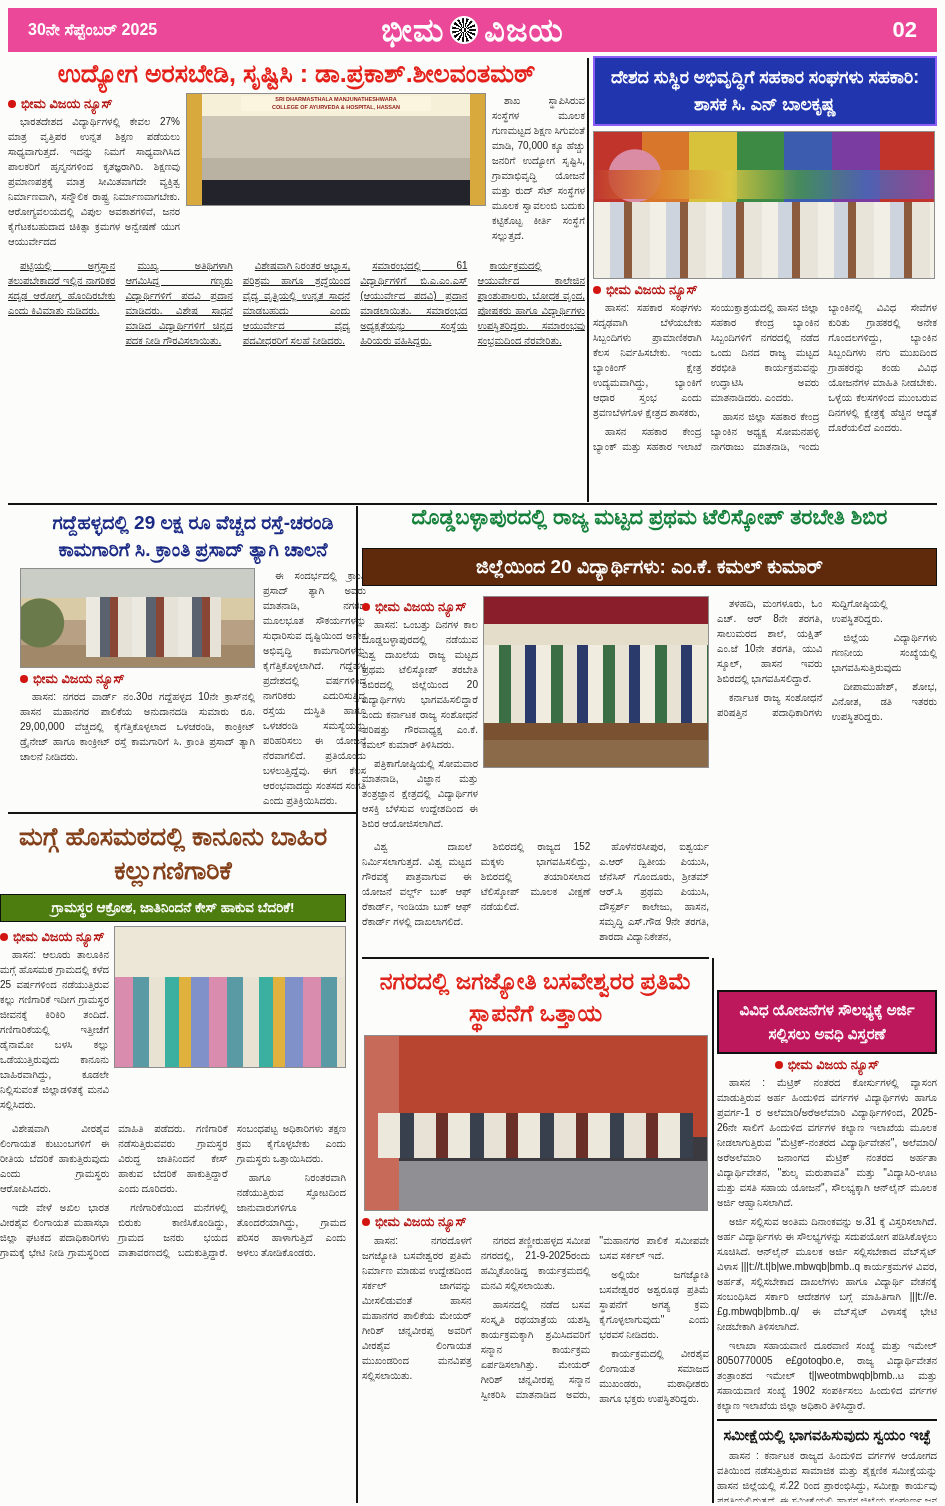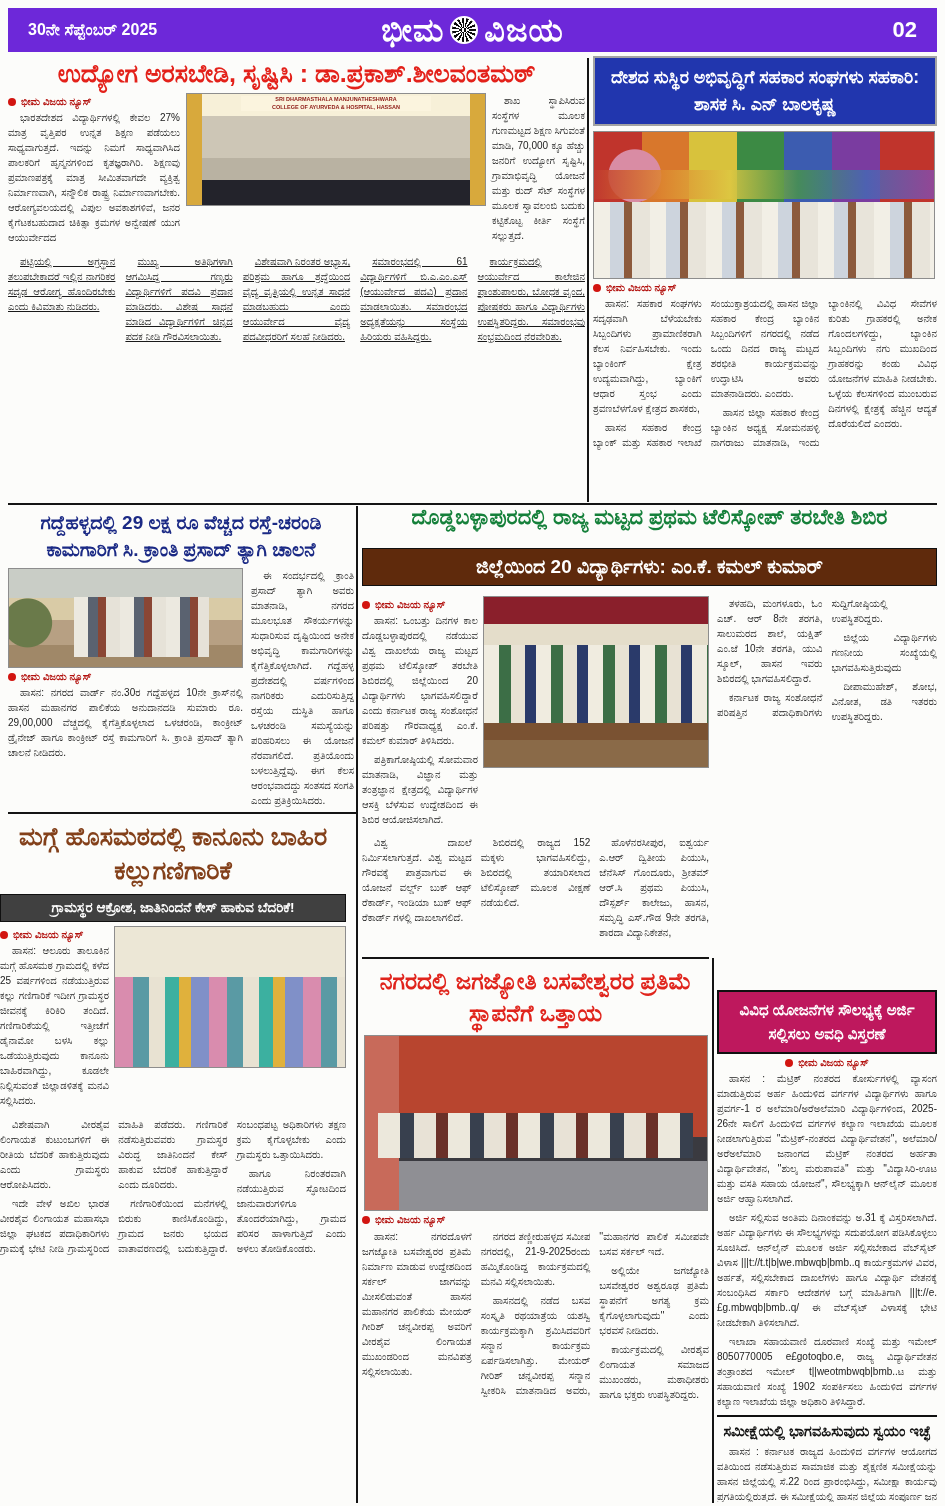--- a/index.html
+++ b/index.html
@@ -1,76 +1,76 @@
 <!DOCTYPE html>
 <html><head>
 <meta charset="utf-8">
 <style>
   html,body{margin:0;padding:0;background:#888;}
   .page{position:relative;width:945px;height:1506px;background:#fcfcfa;overflow:hidden;
         font-family:"Liberation Sans","DejaVu Sans",sans-serif;color:#1a1a1a;}
   
-  .masthead{position:absolute;left:8px;top:8px;width:929px;height:44px;background:#6d28d9;
+  .masthead{position:absolute;left:8px;top:8px;width:929px;height:44px;background:#ec4899;
             display:flex;align-items:center;justify-content:space-between;padding:0 20px;box-sizing:border-box;color:#fff;}
   .m-date{font-size:16px;font-weight:bold;}
   .m-center{position:absolute;left:0;right:0;top:0;height:44px;display:flex;align-items:center;justify-content:center;gap:6px;pointer-events:none;}
   .m-title{font-size:32px;font-weight:bold;letter-spacing:1px;}
   .m-emblem{width:24px;height:24px;border-radius:50%;border:2px solid #fff;
             background:repeating-conic-gradient(#fff 0 12deg,#0d0d0d 12deg 24deg);}
   .m-page{font-size:22px;font-weight:bold;}
   
   .rule{position:absolute;background:#141414;}
   
-  .byline{display:flex;align-items:center;gap:5px;font-size:10px;font-weight:bold;color:#b31310;margin:3px 0 2px 0;}
+  .byline{display:flex;align-items:center;gap:5px;font-size:13px;font-weight:bold;color:#b31310;margin:3px 0 2px 0;}
   .byline .dot{width:8px;height:8px;border-radius:50%;background:#d21510;flex:0 0 auto;}
   p.b{font-size:10px;line-height:1.5;text-align:justify;margin:0 0 4px 0;text-indent:12px;}
   .cols2{column-count:2;column-gap:9px;}
   .cols3{column-count:3;column-gap:9px;}
   .cols5{column-count:5;column-gap:10px;text-decoration:underline;}
   .photo{border:1px solid #8d8d8d;box-sizing:border-box;position:relative;overflow:hidden;}
   
   .artA{position:absolute;left:8px;top:56px;width:577px;height:446px;overflow:hidden;}
   .hA{color:#e3211a;font-size:25px;font-weight:bold;text-align:center;line-height:1.25;margin:2px 0 4px 0;}
   .rowA{display:flex;gap:6px;}
   .rowA .cA1{width:172px;}
   .rowA .cA3{width:93px;}
   .phA{width:300px;height:113px;flex:0 0 auto;
        background:linear-gradient(90deg,#d8a93c 0 5%,transparent 5% 95%,#d8a93c 95%),
                   linear-gradient(#f7f0d8 0 22px,#cdc6b6 22px 64px,#b9b2a2 64px 86px,#23232b 86px 100%);}
   .phA .bn{position:absolute;top:2px;left:18%;width:64%;text-align:center;color:#8c1712;
            font-size:5.5px;font-weight:bold;line-height:1.35;background:#fbf4de;}
   .lowA{margin-top:5px;height:258px;overflow:hidden;}
   
   .artB{position:absolute;left:593px;top:56px;width:344px;height:446px;overflow:hidden;}
-  .hB{background:#2136ae;border:2px solid #a3a3a3;color:#fff;font-size:17.5px;font-weight:bold;
+  .hB{background:#2136ae;border:2px solid #8b5cf6;color:#fff;font-size:17.5px;font-weight:bold;
       text-align:center;line-height:1.55;padding:6px 2px;margin-bottom:5px;}
   .phB{width:342px;height:148px;
        background:radial-gradient(circle at 12% 30%,#d98ca4 0 26px,transparent 27px),
                   linear-gradient(90deg,#c0342c 0 14%,#d8772c 14% 28%,#d8c23c 28% 42%,#3c8a44 42% 56%,#3c5cb0 56% 70%,#7a3ca0 70% 84%,#c0342c 84%),
                   linear-gradient(#e8e2d2 0 40%,#9a9388 40% 75%,#4a4440 75%);}
   .phB .band{position:absolute;left:0;top:26%;width:100%;height:20%;
        background:linear-gradient(90deg,#c0392f,#dd8630,#ddc742,#48934c,#4668b4,#8a4aa8);opacity:.85;}
   .phB .people{position:absolute;left:0;bottom:0;width:100%;height:52%;
        background:repeating-linear-gradient(90deg,#f2efe6 0 16px,#cdd4dd 16px 30px,#8c5a3c 30px 38px,#e8e4da 38px 56px);}
   .colsB{column-count:3;column-gap:9px;margin-top:2px;height:212px;overflow:hidden;}
   
-  .artC{position:absolute;left:8px;top:507px;width:346px;height:302px;overflow:hidden;}
+  .artC{position:absolute;left:20px;top:507px;width:346px;height:302px;overflow:hidden;}
   .hC{color:#1b2a85;font-size:19px;font-weight:bold;text-align:center;line-height:1.4;margin:3px 0 5px 0;}
   .rowC{display:flex;gap:8px;}
   .cC1{width:235px;}
   .cC2{flex:1;}
   .phC{width:235px;height:100px;
        background:radial-gradient(circle at 8% 55%,#6a7a4a 0 24px,transparent 25px),
                   linear-gradient(#c9cdc6 0 30%,#d9cba6 30% 52%,#b7a083 52% 78%,#a08868 78%);}
   .phC .grp{position:absolute;left:28%;top:28%;width:58%;height:62%;
        background:repeating-linear-gradient(90deg,#ece9e0 0 14px,#5a6270 14px 24px,#8a4634 24px 32px,#e6e2d8 32px 46px);}
   
   .artD{position:absolute;left:0;top:816px;width:346px;height:688px;overflow:hidden;}
   .hD{color:#83401a;font-size:25px;font-weight:bold;text-align:center;line-height:1.35;margin:4px 0 6px 0;}
-  .hDbar{background:#404040;border:1px solid #101010;color:#fff;font-size:13.5px;font-weight:bold;
+  .hDbar{background:#4d7c0f;border:1px solid #101010;color:#fff;font-size:13.5px;font-weight:bold;
          text-align:center;padding:5px 2px;margin-bottom:4px;}
   .rowD{display:flex;gap:5px;}
   .cD1{width:109px;}
   .phD{width:232px;height:142px;flex:0 0 auto;
        background:linear-gradient(#ece7d6 0 38%,#ddd6c2 38%),
                   repeating-linear-gradient(90deg,transparent 0 34px,#b9b2a0 34px 44px);}
   .phD .saris{position:absolute;left:0;bottom:0;width:100%;height:64%;
        background:repeating-linear-gradient(90deg,#d98cae 0 18px,#5a9aa4 18px 34px,#e8e2d2 34px 50px,#3cb0a0 50px 64px,#e0b13c 64px 76px,#8090c8 76px 94px);}
   .lowD{margin-top:5px;height:392px;overflow:hidden;}
   

